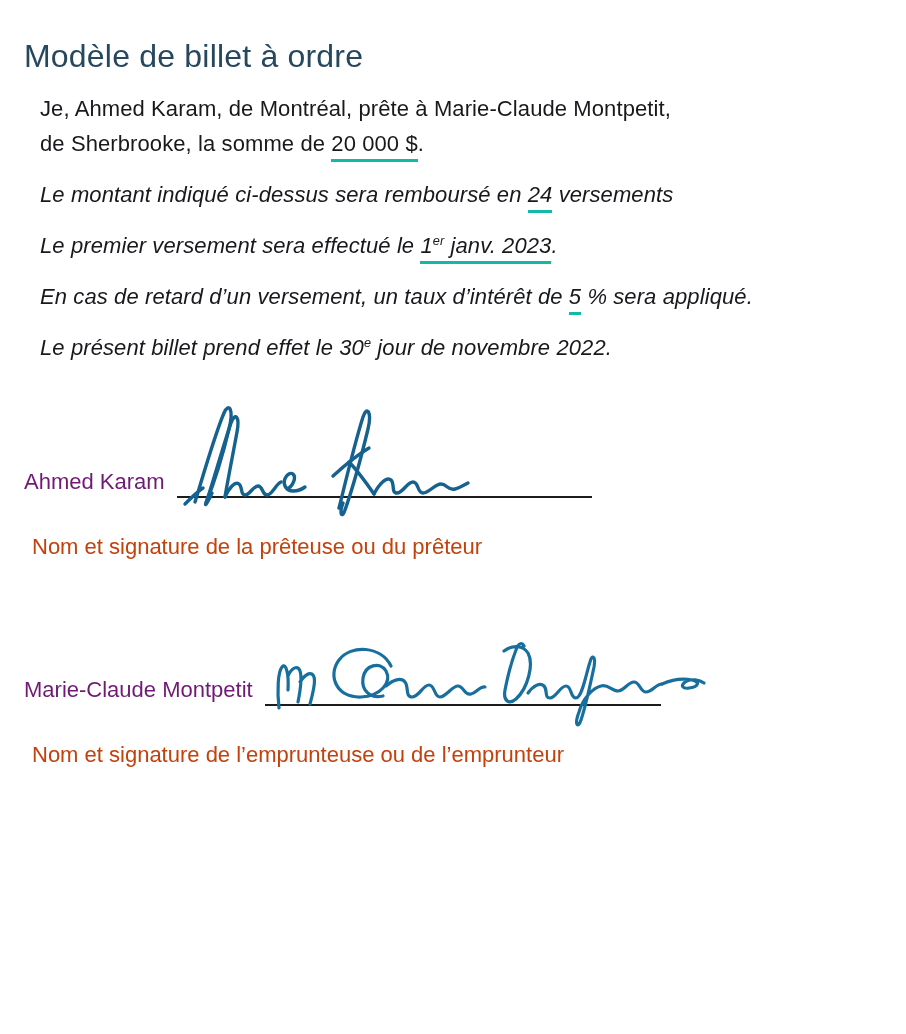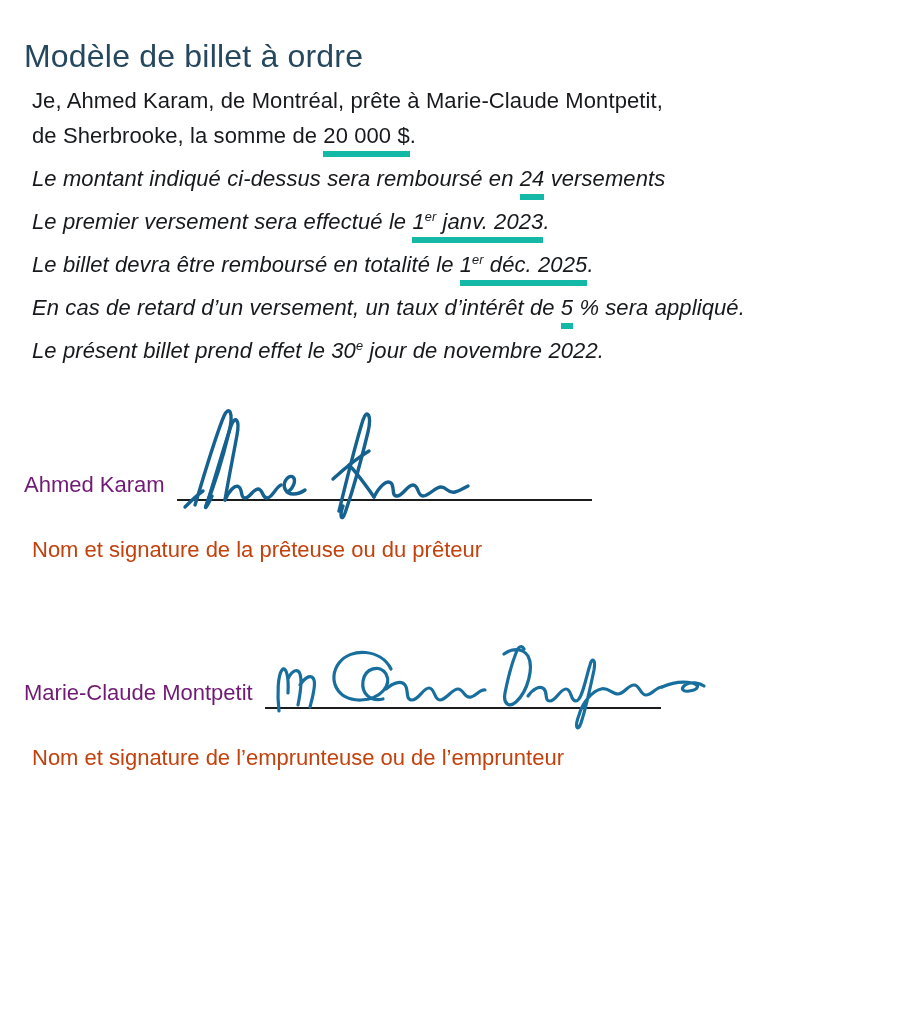--- a/index.html
+++ b/index.html
@@ -23,32 +23,32 @@
   }
   .page-title {
     margin: 0;
     font-size: 32px;
     line-height: 1.15;
     font-weight: 500;
     letter-spacing: 0.2px;
     color: #26485e;
   }
   p.body {
-    margin: 8px;
+    margin: 16px;
     font-size: 22px;
     line-height: 35px;
     font-weight: 400;
     color: #17191c;
     letter-spacing: 0.1px;
   }
   .mt-first { margin-top: 71px; }
   .mt-para  { margin-top: 33px; font-style: italic; }
   .line { display: block; }
   .u {
-    border-bottom: 6px solid #14b8a6;
+    border-bottom: 3px solid #14b8a6;
     padding-bottom: 3px;
   }
   sup {
     font-size: 0.58em;
     line-height: 0;
     vertical-align: super;
   }
   
   .sig-block1 { margin-top: 95px; }
   .sig-block2 { margin-top: 106px; }
@@ -97,21 +97,20 @@
     <span class="line">Je, Ahmed Karam, de Montréal, prête à Marie-Claude Montpetit,</span>
     <span class="line"><span>de Sherbrooke, la somme de </span><span class="u">20 000 $</span><span>.</span></span>
   </p>
 
   <p class="body mt-para">
     <span class="line"><span>Le montant indiqué ci-dessus sera remboursé en </span><span class="u">24</span><span> versements</span></span>
   </p>
 
   <p class="body mt-para"><span>Le premier versement sera effectué le </span><span class="u"><span>1</span><sup>er</sup><span> janv. 2023</span></span><span>.</span></p>
 
-  <p class="body mt-para"><span>Le billet devra être remboursé en totalité le </span><span class="u"><span>1</span><sup>er</sup><span> déc. 2025</span></span><span>.</span></p>
 
   <p class="body mt-para"><span>En cas de retard d’un versement, un taux d’intérêt de </span><span class="u">5</span><span> % sera appliqué.</span></p>
 
   <p class="body mt-para"><span>Le présent billet prend effet le 30</span><sup>e</sup><span> jour de novembre 2022.</span></p>
 
   <div class="sig-block1">
     <div class="sig-row">
       <span class="sig-label">Ahmed Karam</span>
       <span class="sig-line sig-line--lender">
         <svg class="sig-ink sig-ink--lender" width="290" height="112" viewBox="0 0 290 112" fill="none" xmlns="http://www.w3.org/2000/svg">

